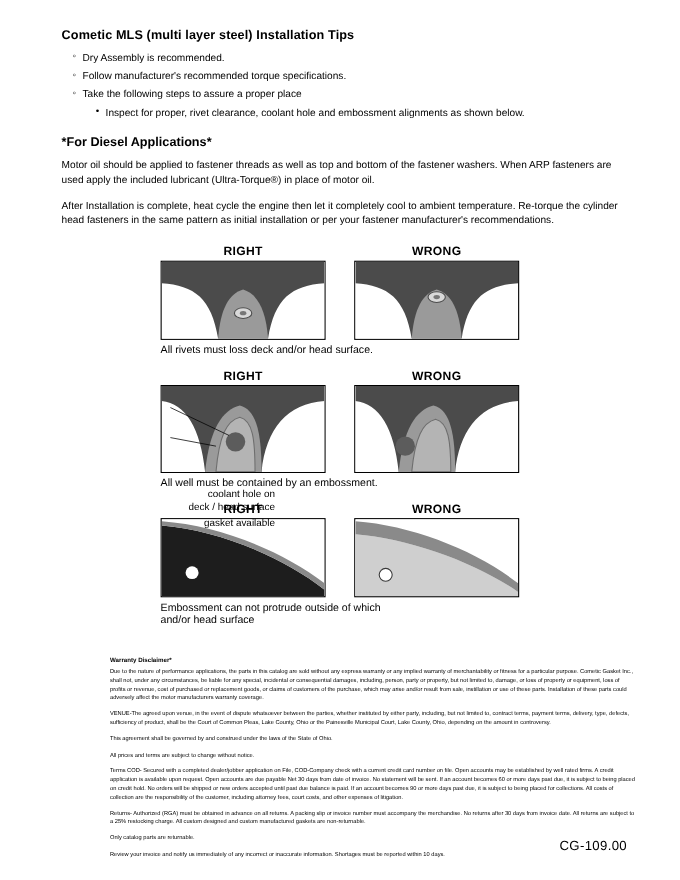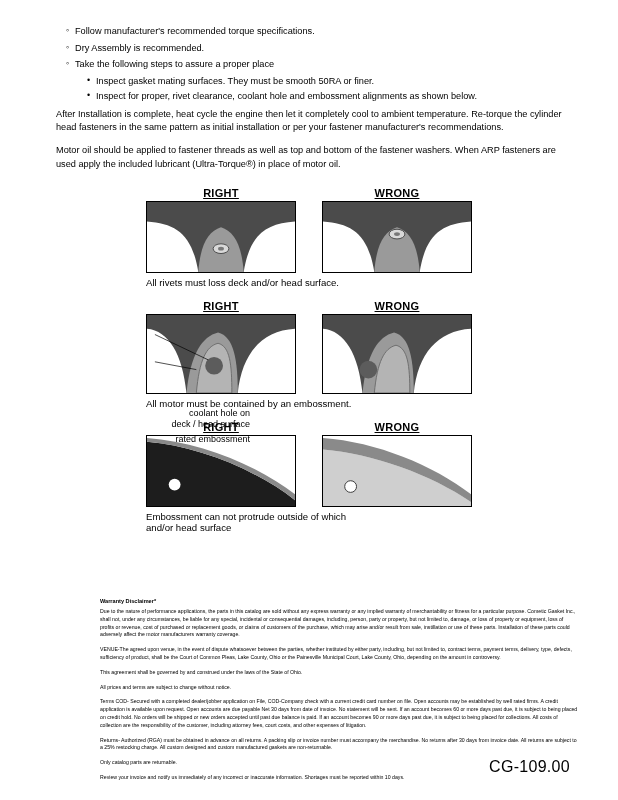--- a/index.html
+++ b/index.html
@@ -87,21 +87,20 @@
     position: relative;
   }
   .fig-group {
     margin-bottom: 6px;
   }
   .fig-labels {
     display: flex;
     justify-content: center;
     gap: 26px;
     margin-bottom: 2px;
-    text-decoration: underline;
   }
   .fig-label {
     width: 150px;
     text-align: center;
     font-size: 11px;
     font-weight: bold;
     letter-spacing: 0.3px;
   }
   .fig-row {
     display: flex;
@@ -158,44 +157,45 @@
   .warranty p {
     font-size: 5.2px;
     line-height: 1.5;
     margin: 0 0 7px 52px;
     text-align: left;
   }
   .docnum {
     position: absolute;
     right: 48px;
     bottom: 24px;
-    font-size: 16px;
+    font-size: 12px;
     letter-spacing: 0.3px;
   }
 </style>
 </head>
 <body>
 
 <div class="page">
 
+  <h1 class="title">Cometic MLS (multi layer steel) Installation Tips</h1>
 
   <ul class="bullets">
+    <li>Dry Assembly is recommended.</li>
     <li>Follow manufacturer's recommended torque specifications.</li>
-    <li>Dry Assembly is recommended.</li>
     <li>
       <span>Take the following steps to assure a proper place</span>
       <ul class="sub">
-        <li>Inspect gasket mating surfaces.  They must be smooth 50RA or finer.</li>
         <li>Inspect for proper, rivet clearance, coolant hole and embossment alignments as shown below.</li>
       </ul>
     </li>
   </ul>
 
+  <h2 class="subhead">*For Diesel Applications*</h2>
+  <p class="body">Motor oil should be applied to fastener threads as well as top and bottom of the fastener washers.  When ARP fasteners are used apply the included lubricant (Ultra-Torque®) in place of motor oil.</p>
   <p class="body">After Installation is complete, heat cycle the engine then let it completely cool to ambient temperature. Re-torque the cylinder head fasteners in the same pattern as initial installation or per your fastener manufacturer's recommendations.</p>
-  <p class="body">Motor oil should be applied to fastener threads as well as top and bottom of the fastener washers.  When ARP fasteners are used apply the included lubricant (Ultra-Torque®) in place of motor oil.</p>
 
   <div class="figures">
 
     <div class="fig-group">
       <div class="fig-labels">
         <div class="fig-label">RIGHT</div>
         <div class="fig-label">WRONG</div>
       </div>
       <div class="fig-row">
         <div class="fig-box">
@@ -220,21 +220,21 @@
       <div class="cap-wrap">
         <div class="cap-inner">
           <div class="fig-caption">All rivets must loss deck and/or head surface.</div>
         </div>
       </div>
     </div>
 
     <div class="fig-group" style="margin-top:12px; position:relative;">
       <div class="callouts">
         <div class="callout-1">coolant hole on<br>deck / head surface</div>
-        <div class="callout-2">rated embossment</div>
+        <div class="callout-2">gasket available</div>
       </div>
       <div class="fig-labels">
         <div class="fig-label">RIGHT</div>
         <div class="fig-label">WRONG</div>
       </div>
       <div class="fig-row">
         <div class="fig-box tall">
           <svg viewBox="0 0 150 80" preserveAspectRatio="none">
             <rect x="0" y="0" width="150" height="80" fill="#ffffff"></rect>
             <path d="M0,0 L150,0 L150,14 C116,16 96,40 92,80 L40,80 C36,40 22,16 0,14 Z" fill="#4b4b4b"></path>
@@ -250,21 +250,21 @@
             <rect x="0" y="0" width="150" height="80" fill="#ffffff"></rect>
             <path d="M0,0 L150,0 L150,14 C116,16 96,40 92,80 L40,80 C36,40 22,16 0,14 Z" fill="#4b4b4b"></path>
             <path d="M40,80 C44,40 56,22 72,18 C88,22 92,46 92,80 Z" fill="#9a9a9a"></path>
             <path d="M52,80 C55,48 62,34 74,31 C86,34 88,52 88,80 Z" fill="#b4b4b4" stroke="#6e6e6e" stroke-width="1"></path>
             <circle cx="46" cy="56" r="9" fill="#5c5c5c"></circle>
           </svg>
         </div>
       </div>
       <div class="cap-wrap">
         <div class="cap-inner">
-          <div class="fig-caption">All motor must be contained by an embossment.</div>
+          <div class="fig-caption">All well must be contained by an embossment.</div>
         </div>
       </div>
     </div>
 
     <div class="fig-group" style="margin-top:12px;">
       <div class="fig-labels">
         <div class="fig-label">RIGHT</div>
         <div class="fig-label">WRONG</div>
       </div>
       <div class="fig-row">

